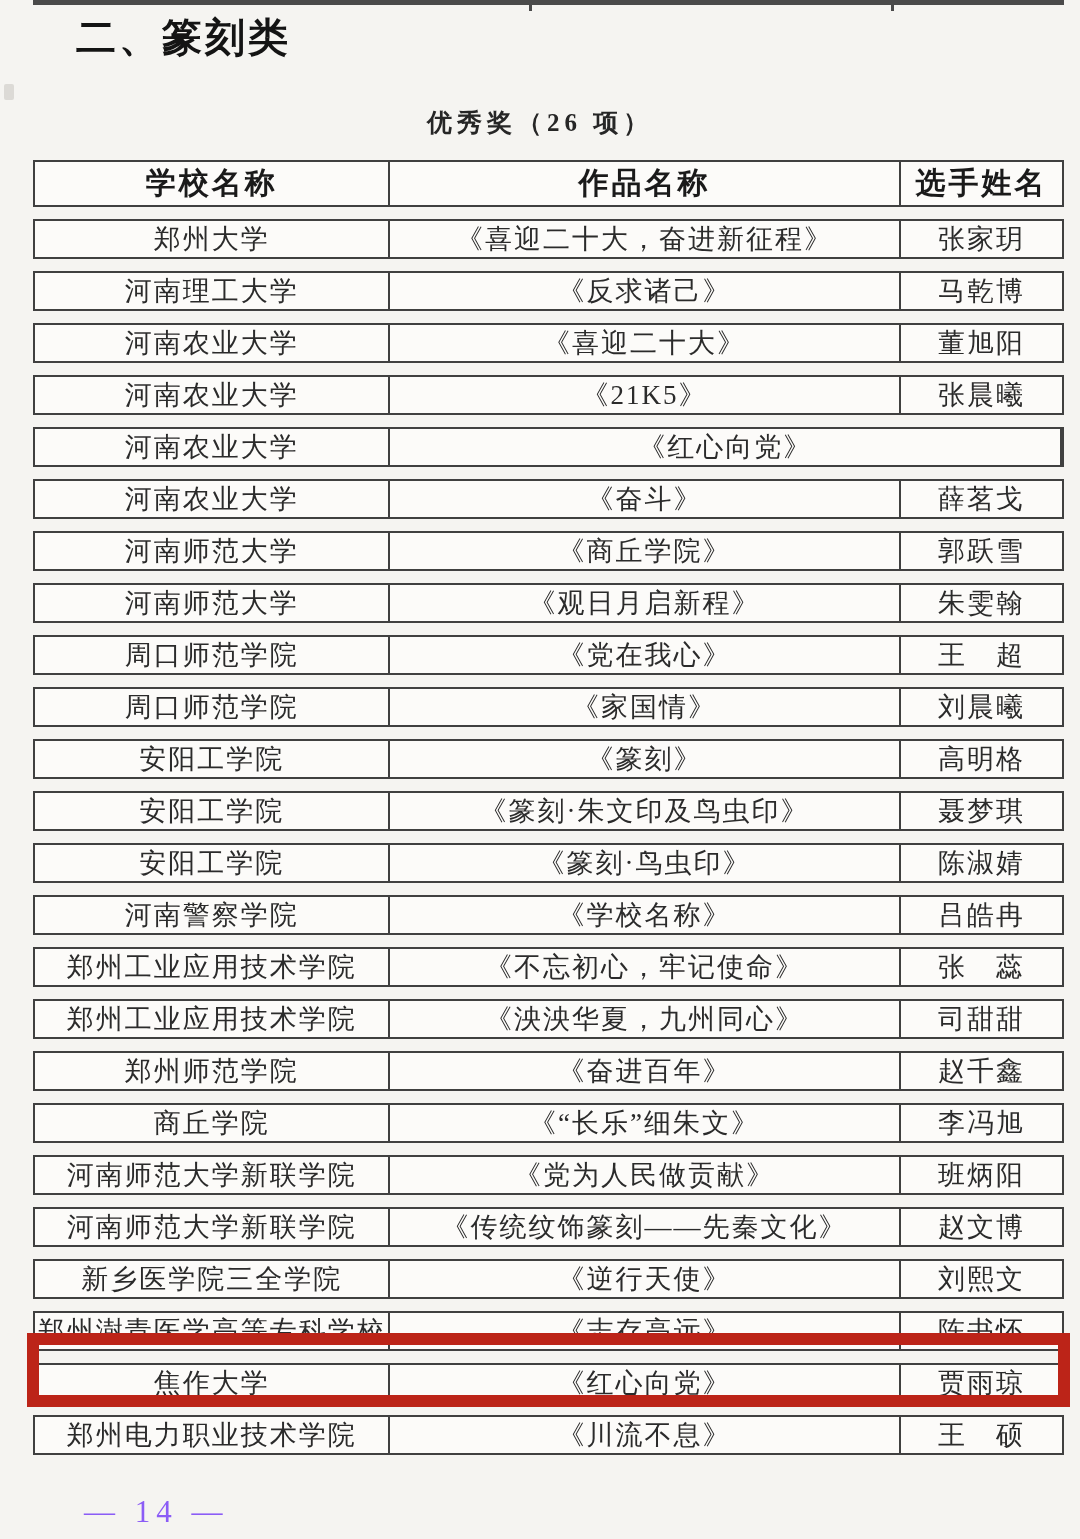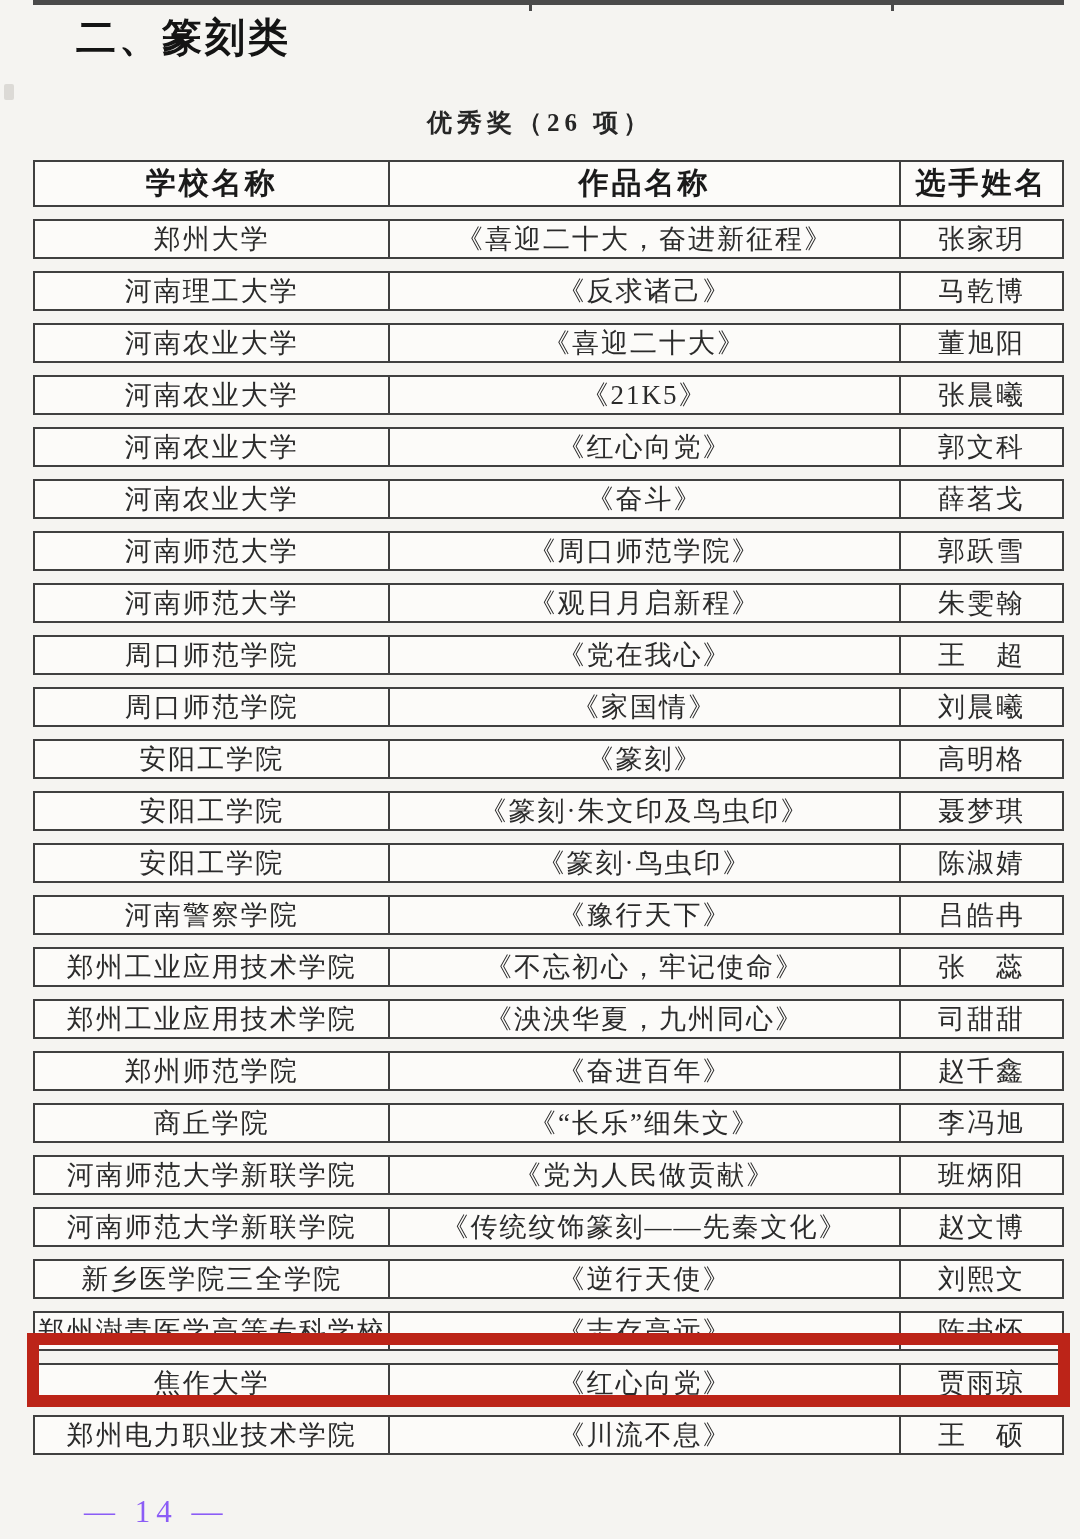--- a/index.html
+++ b/index.html
@@ -155,32 +155,31 @@
 
   <div class="row">
     <div class="cell c1">河南农业大学</div>
     <div class="cell c2">《21K5》</div>
     <div class="cell c3">张晨曦</div>
   </div>
 
   <div class="row">
     <div class="cell c1">河南农业大学</div>
     <div class="cell c2">《红心向党》</div>
-    <div class="cell c3">郭文科</div>
   </div>
 
   <div class="row">
     <div class="cell c1">河南农业大学</div>
     <div class="cell c2">《奋斗》</div>
     <div class="cell c3">薛茗戈</div>
   </div>
 
   <div class="row">
     <div class="cell c1">河南师范大学</div>
-    <div class="cell c2">《周口师范学院》</div>
+    <div class="cell c2">《商丘学院》</div>
     <div class="cell c3">郭跃雪</div>
   </div>
 
   <div class="row">
     <div class="cell c1">河南师范大学</div>
     <div class="cell c2">《观日月启新程》</div>
     <div class="cell c3">朱雯翰</div>
   </div>
 
   <div class="row">
@@ -208,21 +207,21 @@
   </div>
 
   <div class="row">
     <div class="cell c1">安阳工学院</div>
     <div class="cell c2">《篆刻·鸟虫印》</div>
     <div class="cell c3">陈淑婧</div>
   </div>
 
   <div class="row">
     <div class="cell c1">河南警察学院</div>
-    <div class="cell c2">《豫行天下》</div>
+    <div class="cell c2">《学校名称》</div>
     <div class="cell c3">吕皓冉</div>
   </div>
 
   <div class="row">
     <div class="cell c1">郑州工业应用技术学院</div>
     <div class="cell c2">《不忘初心，牢记使命》</div>
     <div class="cell c3">张　蕊</div>
   </div>
 
   <div class="row">

